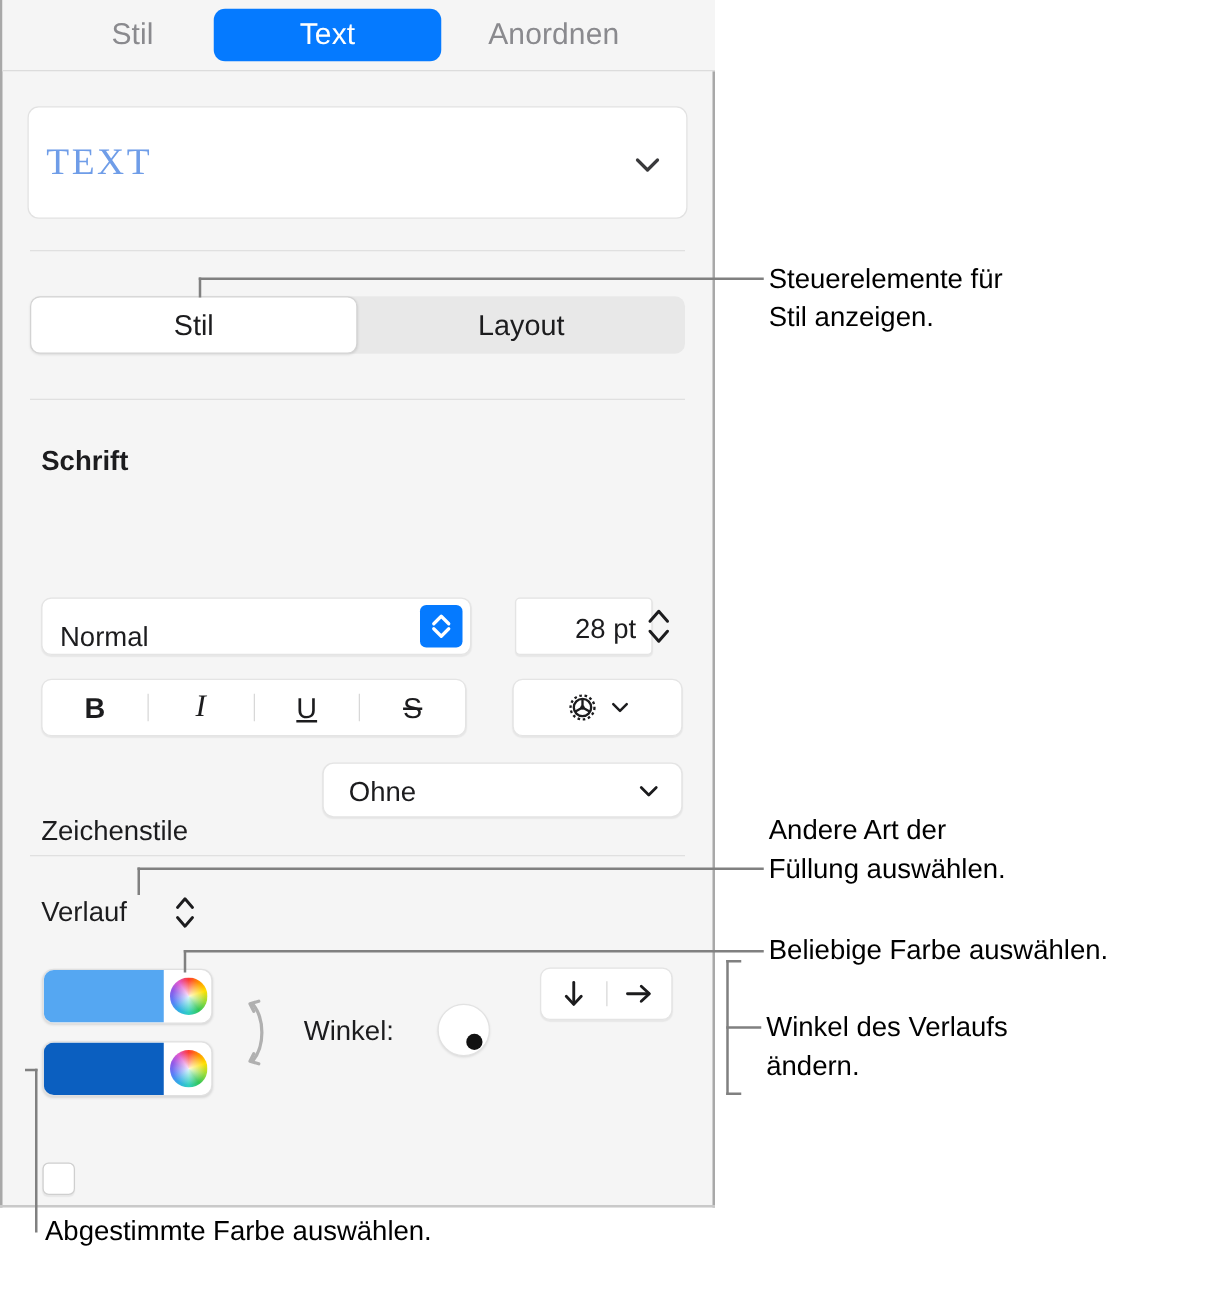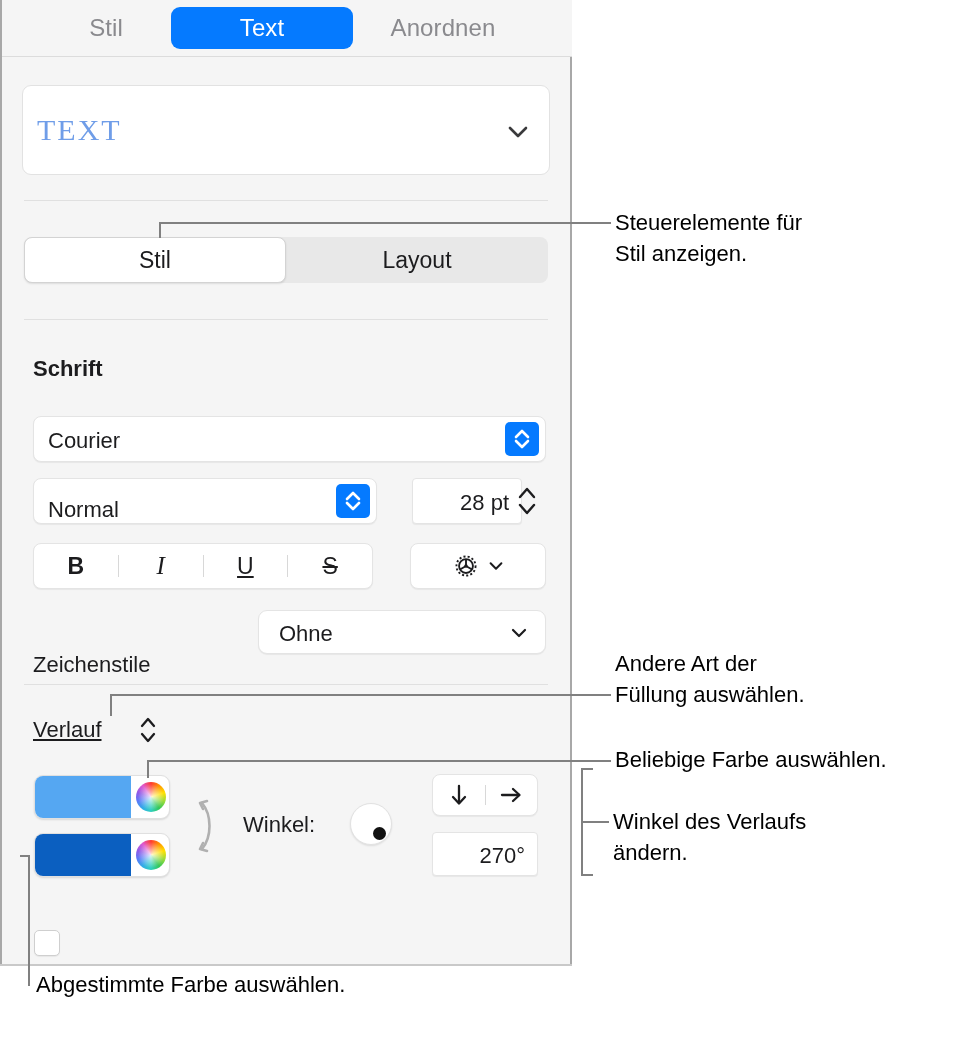--- a/index.html
+++ b/index.html
@@ -311,29 +311,20 @@
 
   <div class="seg">
     <div class="seg-item left sel">Stil</div>
     <div class="seg-item right">Layout</div>
   </div>
 
   <div class="divider" style="left:24px; top:319px; width:524px;"></div>
 
   <div class="section-title" style="top:356px;">Schrift</div>
 
-  <div class="field" style="left:33px; top:416px; width:513px; height:46px;">
-    <div class="field-label" style="left:14px; top:11px;">Courier</div>
-    <div class="blue-stepper" style="right:6px; top:5px; width:34px; height:34px;">
-      <svg width="34" height="34" viewBox="0 0 34 34">
-        <path d="M11 15 L17 9 L23 15" fill="none" stroke="#fff" stroke-width="2.6" stroke-linecap="round" stroke-linejoin="round"></path>
-        <path d="M11 19 L17 25 L23 19" fill="none" stroke="#fff" stroke-width="2.6" stroke-linecap="round" stroke-linejoin="round"></path>
-      </svg>
-    </div>
-  </div>
 
   <div class="field" style="left:33px; top:478px; width:344px; height:46px;">
     <div class="field-label" style="left:14px; top:18px;">Normal</div>
     <div class="blue-stepper" style="right:6px; top:5px; width:34px; height:34px;">
       <svg width="34" height="34" viewBox="0 0 34 34">
         <path d="M11 15 L17 9 L23 15" fill="none" stroke="#fff" stroke-width="2.6" stroke-linecap="round" stroke-linejoin="round"></path>
         <path d="M11 19 L17 25 L23 19" fill="none" stroke="#fff" stroke-width="2.6" stroke-linecap="round" stroke-linejoin="round"></path>
       </svg>
     </div>
   </div>
@@ -381,21 +372,21 @@
     <div class="field-label" style="left:20px; top:10px;">Ohne</div>
     <div style="position:absolute; right:16px; top:12px;">
       <svg width="20" height="20" viewBox="0 0 20 20">
         <path d="M4 7 L10 13 L16 7" fill="none" stroke="#1c1c1e" stroke-width="2.2" stroke-linecap="round" stroke-linejoin="round"></path>
       </svg>
     </div>
   </div>
 
   <div class="divider" style="left:24px; top:684px; width:524px;"></div>
 
-  <div class="field-label" style="left:33px; top:717px;text-decoration:underline;">Verlauf</div>
+  <div class="field-label" style="left:33px; top:717px;">Verlauf</div>
   <div style="position:absolute; left:137px; top:715px;">
     <svg width="22" height="30" viewBox="0 0 22 30">
       <path d="M5 11 L11 4 L17 11" fill="none" stroke="#1c1c1e" stroke-width="2.3" stroke-linecap="round" stroke-linejoin="round"></path>
       <path d="M5 19 L11 26 L17 19" fill="none" stroke="#1c1c1e" stroke-width="2.3" stroke-linecap="round" stroke-linejoin="round"></path>
     </svg>
   </div>
 
   <div class="swatch" style="left:34px; top:775px;">
     <div class="swatch-color" id="sw-start" style="background: rgb(85, 167, 242);"></div>
     <div class="wheel"></div>
@@ -433,23 +424,20 @@
     <div class="arrowbtn">
       <svg width="26" height="26" viewBox="0 0 26 26">
         <g fill="none" stroke="#1c1c1e" stroke-width="2.3" stroke-linecap="round" stroke-linejoin="round">
           <path d="M4 13 L21 13"></path>
             <path d="M15 7 L21.5 13 L15 19"></path>
         </g>
       </svg>
     </div>
   </div>
 
-  <div class="field" style="left:432px; top:832px; width:106px; height:44px; border-radius:4px;">
-    <div class="field-label" style="right:12px; top:10px;">270°</div>
-  </div>
 
   <div class="checkbox"></div>
 
   <div class="panel-bottom-edge"></div>
 </div>
 
 <div class="leader v" style="left:159px; top:222px; height:16px;"></div>
 <div class="leader h" style="left:159px; top:222px; width:452px;"></div>
 <div class="callout-text" style="left:615px; top:207px;">Steuerelemente für
 Stil anzeigen.</div>

